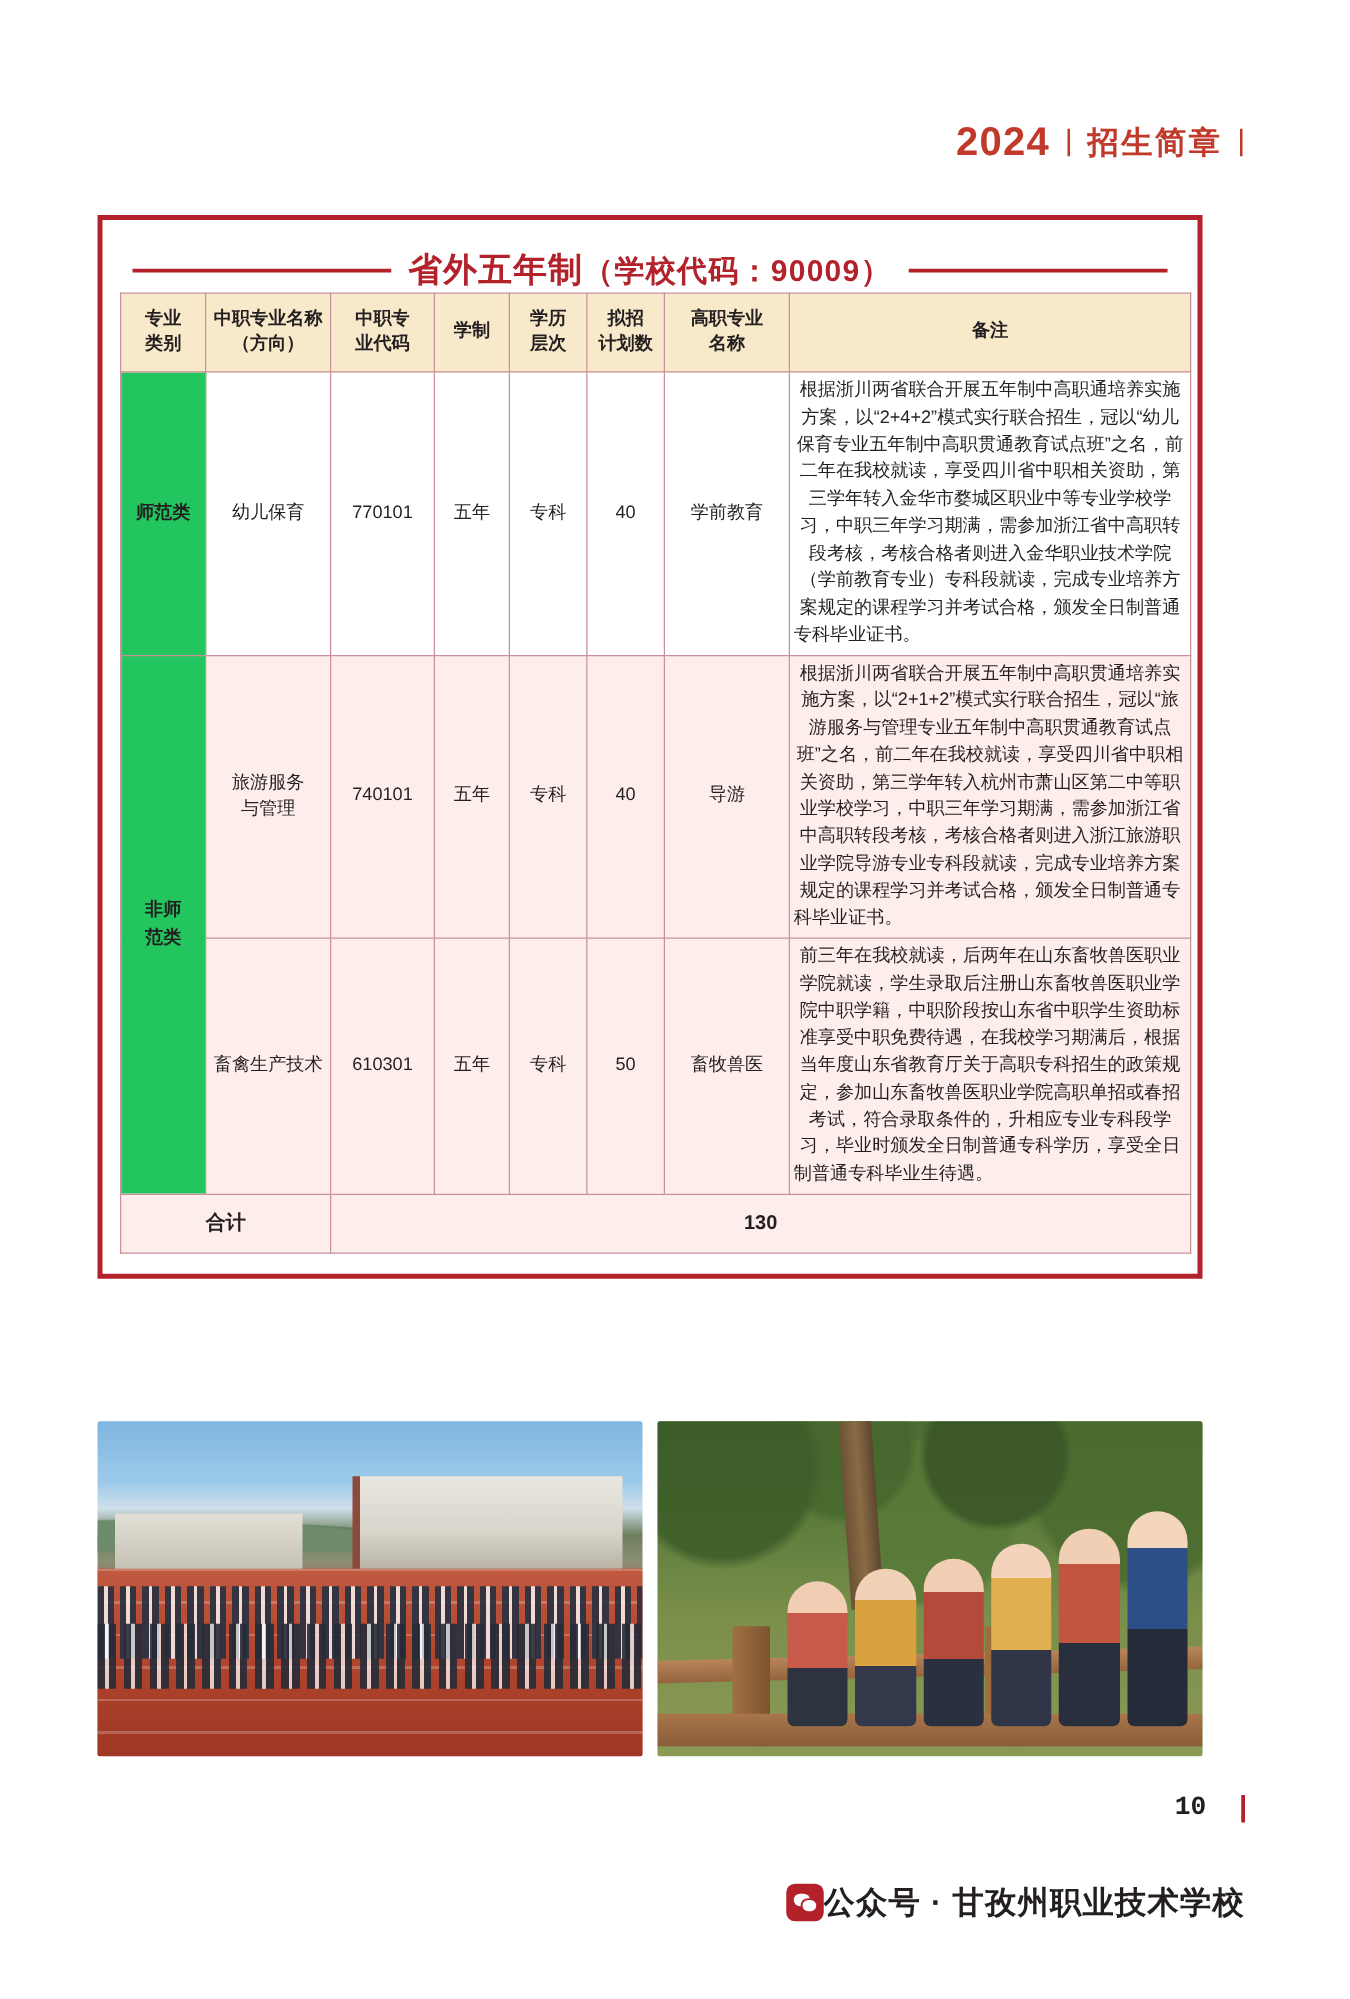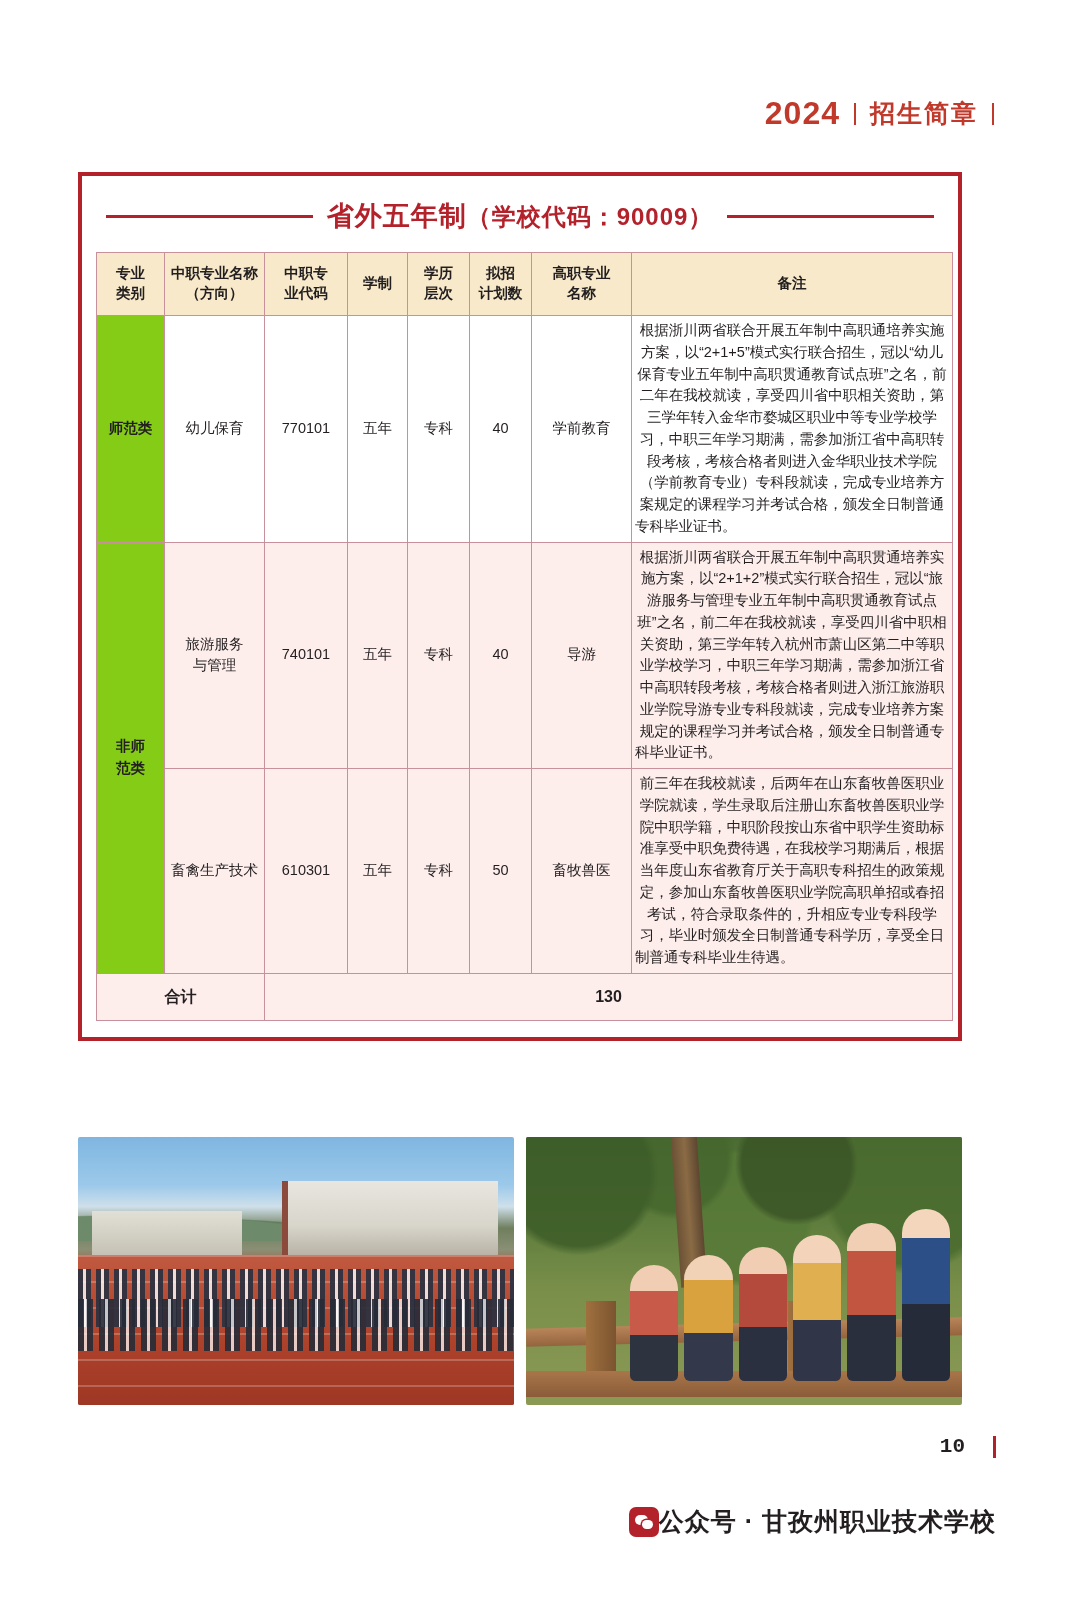--- a/index.html
+++ b/index.html
@@ -51,21 +51,20 @@
     border: 4px solid #b3212b;
     background: #ffffff;
     box-sizing: border-box;
     padding: 22px 14px 16px 14px;
   }
   .card-title-row {
     display: flex;
     align-items: center;
     justify-content: center;
     gap: 14px;
-    margin-bottom: 18px;
     padding: 0 10px;
   }
   .rule {
     flex: 1 1 auto;
     height: 3px;
     background: #b3212b;
     max-width: 210px;
   }
   .card-title {
     font-size: 27px;
@@ -98,21 +97,21 @@
   table.main thead th {
     background: #f7e9c9;
     font-weight: bold;
     font-size: 14.5px;
     height: 54px;
     line-height: 1.35;
   }
   td.cat {
     font-weight: bold;
     font-size: 15px;
-    background: #84cc16;
+    background: #22c55e;
   }
   td.tint {
     background: #fdeeec;
   }
   td.remark {
     text-align: justify;
     text-align-last: left;
     vertical-align: middle;
     font-size: 14.6px;
     line-height: 1.72;
@@ -335,21 +334,21 @@
     <tbody>
 
       <tr>
         <td class="cat" rowspan="1">师范类</td>
         <td>幼儿保育</td>
         <td>770101</td>
         <td>五年</td>
         <td>专科</td>
         <td>40</td>
         <td>学前教育</td>
-        <td class="remark">根据浙川两省联合开展五年制中高职通培养实施方案，以“2+1+5”模式实行联合招生，冠以“幼儿保育专业五年制中高职贯通教育试点班”之名，前二年在我校就读，享受四川省中职相关资助，第三学年转入金华市婺城区职业中等专业学校学习，中职三年学习期满，需参加浙江省中高职转段考核，考核合格者则进入金华职业技术学院（学前教育专业）专科段就读，完成专业培养方案规定的课程学习并考试合格，颁发全日制普通专科毕业证书。</td>
+        <td class="remark">根据浙川两省联合开展五年制中高职通培养实施方案，以“2+4+2”模式实行联合招生，冠以“幼儿保育专业五年制中高职贯通教育试点班”之名，前二年在我校就读，享受四川省中职相关资助，第三学年转入金华市婺城区职业中等专业学校学习，中职三年学习期满，需参加浙江省中高职转段考核，考核合格者则进入金华职业技术学院（学前教育专业）专科段就读，完成专业培养方案规定的课程学习并考试合格，颁发全日制普通专科毕业证书。</td>
       </tr>
 
       <tr>
         <td class="cat" rowspan="2">非师<br>范类</td>
         <td class="tint">旅游服务<br>与管理</td>
         <td class="tint">740101</td>
         <td class="tint">五年</td>
         <td class="tint">专科</td>
         <td class="tint">40</td>
         <td class="tint">导游</td>

